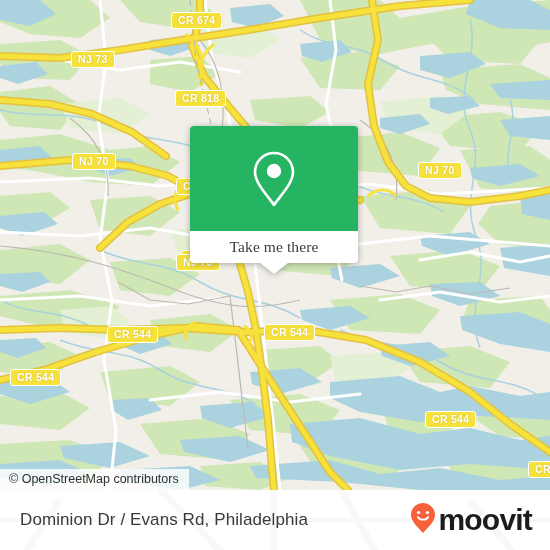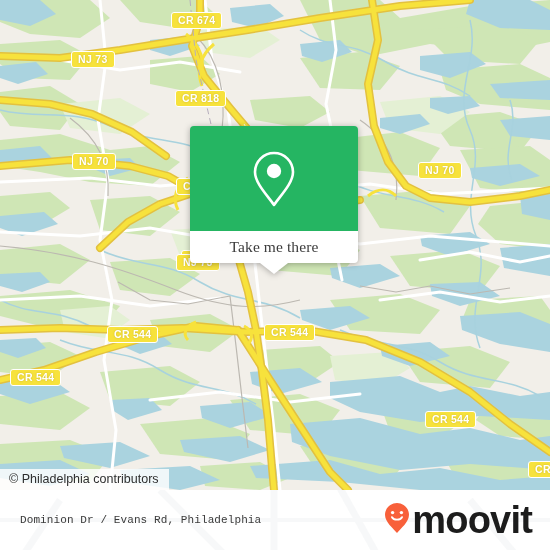--- a/index.html
+++ b/index.html
@@ -135,33 +135,33 @@
     width: 550px;
     height: 60px;
     display: flex;
     align-items: center;
     justify-content: space-between;
     padding: 0 18px 0 20px;
     box-sizing: border-box;
   }
   .footer-title {
     color: #3a3a3a;
-    font-size: 11px;
-    font-family: Liberation Mono, monospace;
+    font-size: 17px;
+    font-family: Liberation Sans, sans-serif;
     white-space: nowrap;
     letter-spacing: 0.1px;
   }
   .brand {
     display: flex;
     align-items: center;
     gap: 2px;
   }
   .brand-word {
     color: #1c1c1c;
-    font-size: 38px;
+    font-size: 30px;
     font-family: "Liberation Sans", sans-serif;
     font-weight: bold;
     letter-spacing: -0.8px;
     line-height: 30px;
   }
 </style>
 </head>
 <body>
 
 <div id="app">
@@ -357,21 +357,21 @@
     <div class="shield" style="left:176px; top:178px;">CR 544</div>
     <div class="shield" style="left:418px; top:162px;">NJ 70</div>
     <div class="shield" style="left:107px; top:326px;">CR 544</div>
     <div class="shield" style="left:264px; top:324px;">CR 544</div>
     <div class="shield" style="left:10px;  top:369px;">CR 544</div>
     <div class="shield" style="left:425px; top:411px;">CR 544</div>
     <div class="shield" style="left:528px; top:461px;">CR</div>
     <div class="shield" style="left:181px; top:250px;">CR</div>
     <div class="shield" style="left:176px; top:254px; z-index:0;">NJ 73</div>
 
-    <div class="attribution">© Philadelphia contributors</div>
+    <div class="attribution">© OpenStreetMap contributors</div>
 
     <div class="popup">
       <div class="popup-top">
         <span>
           <svg width="46" height="58" viewBox="0 0 46 58" xmlns="http://www.w3.org/2000/svg">
             <path d="M23 3 C12.5 3 4 11.5 4 22 C4 33 16 45 23 55 C30 45 42 33 42 22 C42 11.5 33.5 3 23 3 Z" fill="none" stroke="#ffffff" stroke-width="2.6" stroke-linejoin="round"></path>
             <circle cx="23" cy="21" r="7.2" fill="#ffffff"></circle>
           </svg>
         </span>
       </div>

